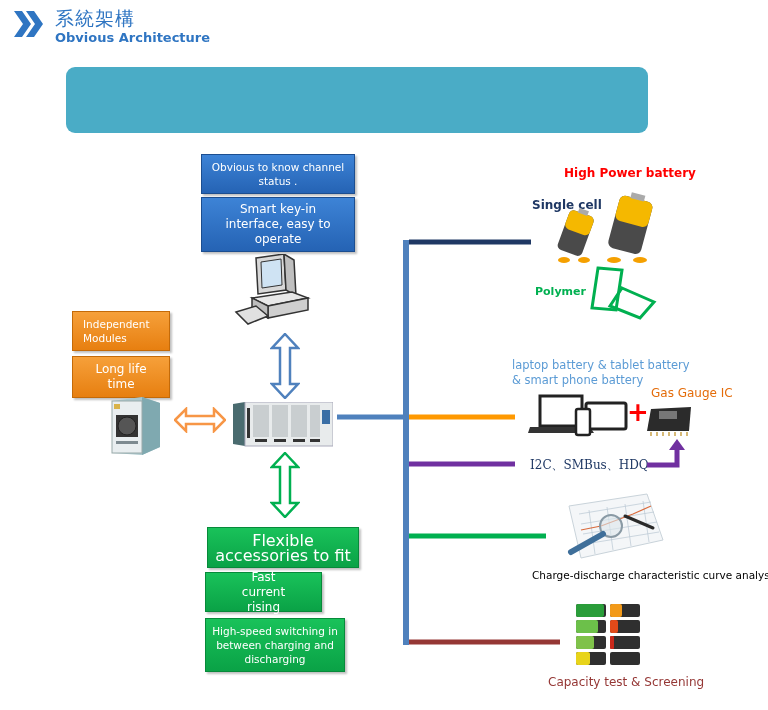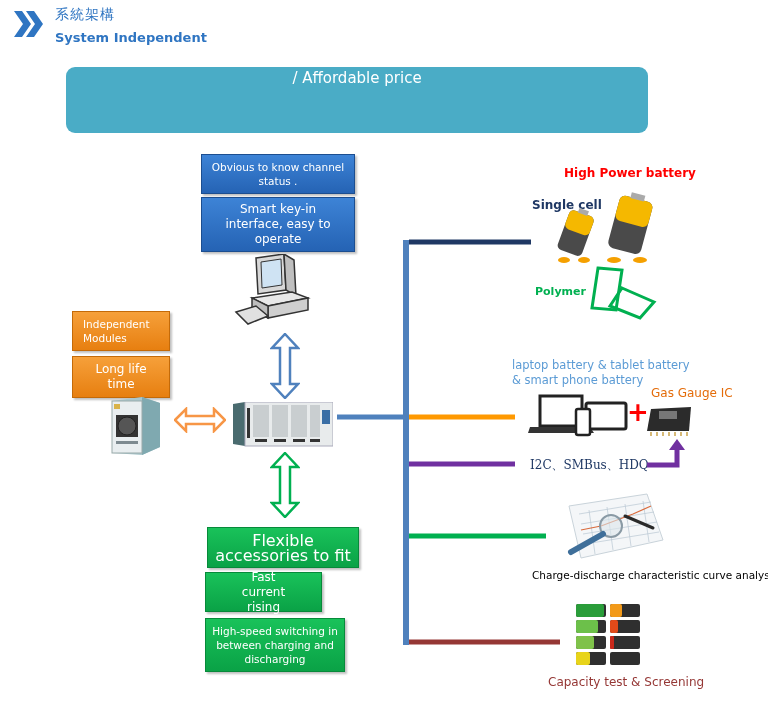--- a/index.html
+++ b/index.html
@@ -1,40 +1,39 @@
 <!DOCTYPE html>
 <html><head>
 <meta charset="utf-8">
 <style>
   html, body { margin:0; padding:0; background:#ffffff; }
   body { width:768px; height:710px; position:relative; overflow:hidden; font-family:"DejaVu Sans", "Liberation Sans", sans-serif; }
   .abs { position:absolute; }
-  .title-zh { left:55px; top:6px; font-size:14px; color:#2f75c2; letter-spacing:1px; }
+  .title-zh { left:55px; top:6px; font-size:19px; color:#2f75c2; letter-spacing:1px; }
   .title-en { left:55px; top:30px; font-size:13px; color:#2f75c2; font-weight:bold; }
   .chev { left:14px; top:11px; width:30px; height:26px; }
   .banner { left:66px; top:67px; width:582px; height:66px; background:#4aacc6; border-radius:9px; color:#fff; text-align:center; font-size:15px; line-height:22px; }
   .banner div { white-space:nowrap; }
   .box { position:absolute; color:#fff; text-align:center; display:flex; align-items:center; justify-content:center; box-sizing:border-box; box-shadow:2px 2px 2px rgba(0,0,0,0.25); }
   .blue { background:linear-gradient(#3d83d6,#2563b4); border:1px solid #1c4e90; }
   .orange { background:linear-gradient(#f6a03a,#e77f10); border:1px solid #c46a08;margin-top:8px; }
   .green { background:linear-gradient(#19c25a,#0aa246); border:1px solid #078a3a; }
   .lbl { position:absolute; white-space:nowrap; }
 </style>
 </head>
 <body>
 
 <svg class="abs chev" viewBox="0 0 30 26">
   <polygon points="0,0 8,0 17,13 8,26 0,26 9,13" fill="#2f75c2"></polygon>
   <polygon points="12,0 20,0 29,13 20,26 12,26 21,13" fill="#2f75c2"></polygon>
 </svg>
 <div class="abs title-zh">系統架構</div>
-<div class="abs title-en">System Independent</div>
+<div class="abs title-en">Obvious Architecture</div>
 
 <div class="abs banner">
-  <div>/ Affordable price</div>
 </div>
 
 <div class="box blue" style="left:201px;top:154px;width:154px;height:40px;font-size:10.5px;line-height:14px;padding:16px 6px;">Obvious to know channel status .</div>
 <div class="box blue" style="left:201px;top:197px;width:154px;height:55px;font-size:12px;line-height:15px;padding:0 20px;">Smart  key-in interface, easy to operate</div>
 
 <svg class="abs" style="left:234px;top:254px;width:82px;height:72px;" viewBox="0 0 82 72">
   <polygon points="22,4 50,0 52,36 24,40" fill="#d8d8d8" stroke="#333" stroke-width="1.5"></polygon>
   <polygon points="27,8 47,5 48,31 28,34" fill="#cfe3f3" stroke="#333" stroke-width="1"></polygon>
   <polygon points="50,0 60,6 62,42 52,36" fill="#bfbfbf" stroke="#333" stroke-width="1.5"></polygon>
   <polygon points="18,44 58,38 74,44 34,52" fill="#e8e8e8" stroke="#333" stroke-width="1.5"></polygon>

